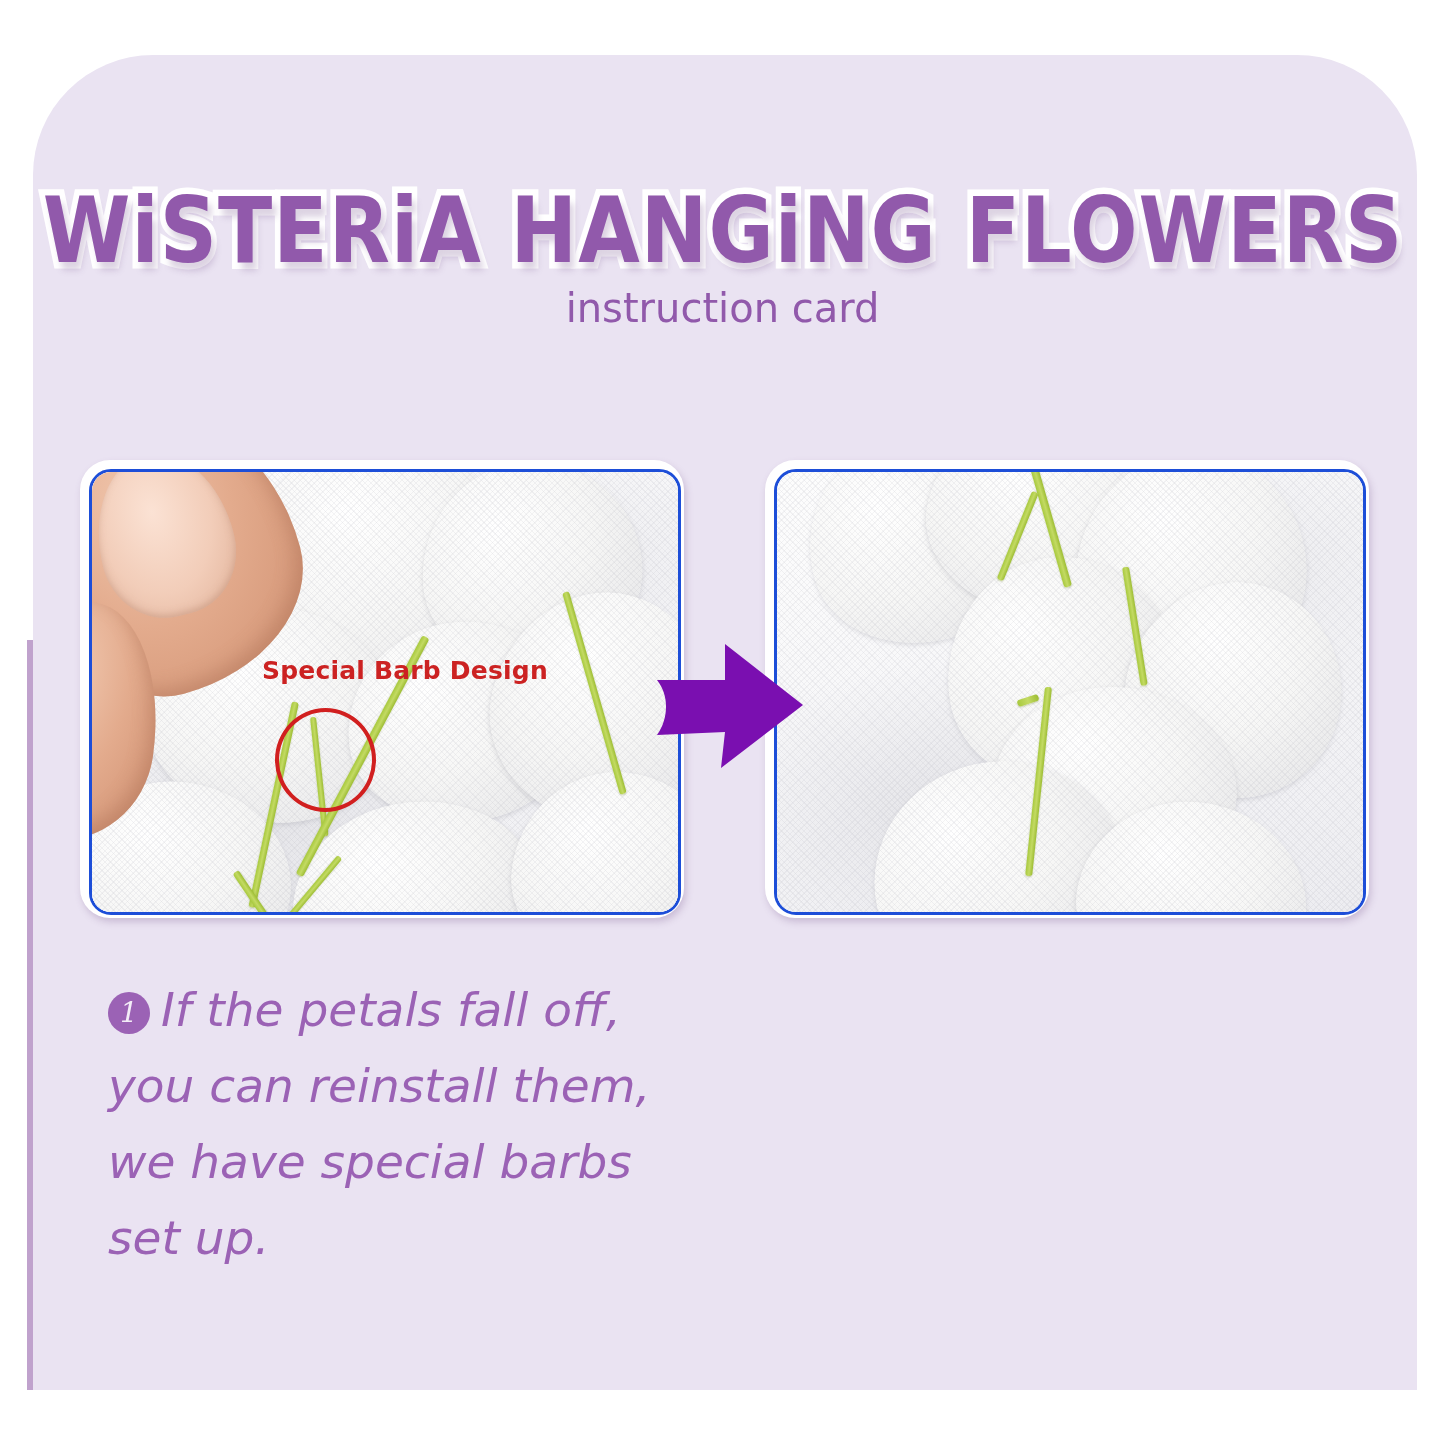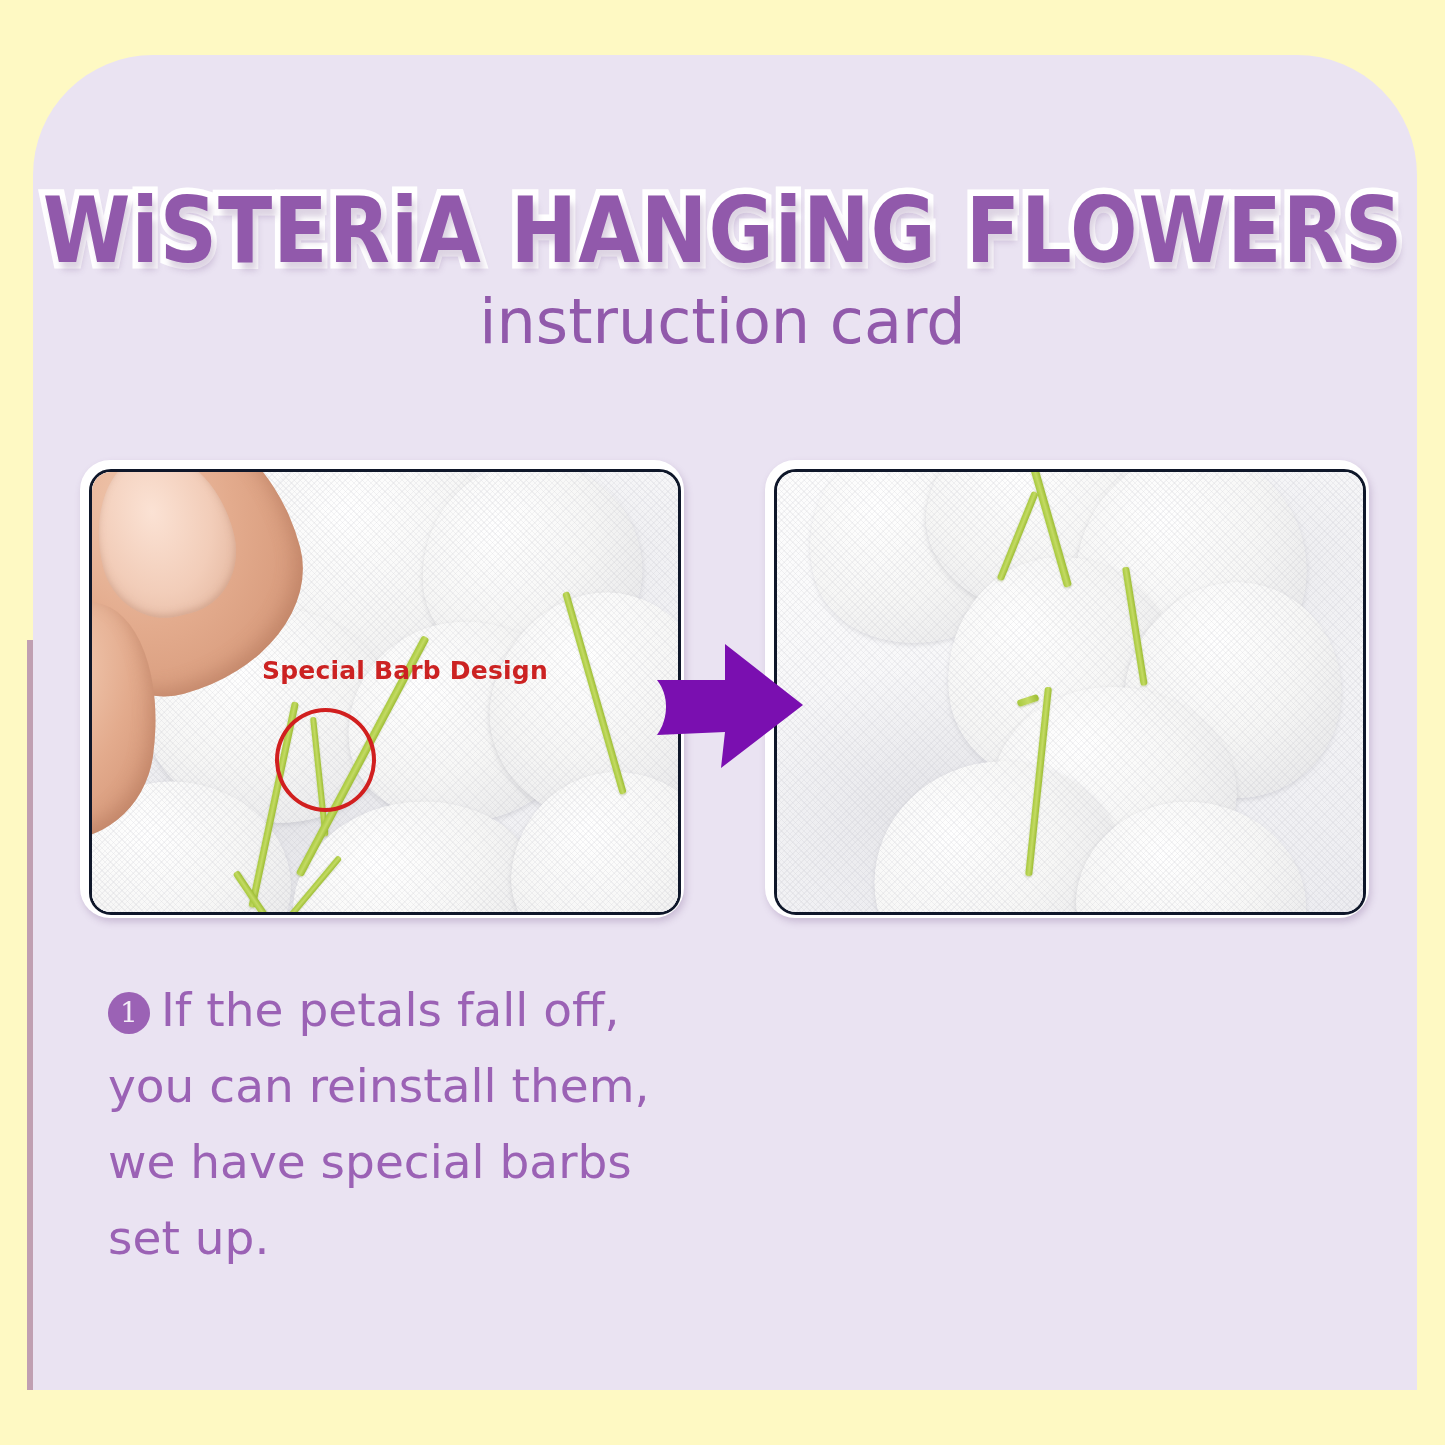--- a/index.html
+++ b/index.html
@@ -11,21 +11,21 @@
     height: 1445px;
     background: #9a68b0;
     font-family: "Liberation Sans", sans-serif;
     overflow: hidden;
   }
 
   #root {
     position: relative;
     width: 1445px;
     height: 1445px;
-    background: #fef9c3;
+    background: #ffffff;
   }
 
   
   .panel {
     position: absolute;
     left: 33px;
     top: 55px;
     width: 1384px;
     height: 1335px;
     background: #eae3f2;
@@ -64,21 +64,21 @@
     transform: scaleY(1.16) scaleX(1.02);
     transform-origin: center top;
   }
   .subtitle {
     position: absolute;
     left: 0;
     top: 285px;
     width: 1445px;
     text-align: center;
     font-family: "DejaVu Sans", sans-serif;
-    font-size: 62px;
+    font-size: 40px;
     color: #9159ab;
     letter-spacing: 0px;
   }
 
   
   .card {
     position: absolute;
     top: 460px;
     width: 604px;
     height: 458px;
@@ -87,21 +87,21 @@
     box-shadow: 2px 4px 7px rgba(130,100,150,.30);
     padding: 9px;
     box-sizing: border-box;
   }
   .card.left  { left: 80px; }
   .card.right { left: 765px; }
   .card-inner {
     position: relative;
     width: 100%;
     height: 100%;
-    border: 3px solid #0f172a;
+    border: 3px solid #1d4ed8;
     border-radius: 22px;
     overflow: hidden;
     background: #fdfdfd;
   }
 
   
   .photo {
     position: absolute;
     inset: 0;
     overflow: hidden;
@@ -180,20 +180,21 @@
 
   
   .step {
     position: absolute;
     top: 972px;
     width: 600px;
     font-family: "DejaVu Sans", sans-serif;
     font-size: 47px;
     line-height: 1.62;
     color: #9b62b5;
+    font-style: italic;
   }
   .step.left  { left: 108px; width: 560px; }
   .step.right { left: 788px; width: 580px; }
   .badge {
     display: inline-block;
     width: 42px;
     height: 42px;
     line-height: 42px;
     border-radius: 50%;
     background: #9b62b5;

